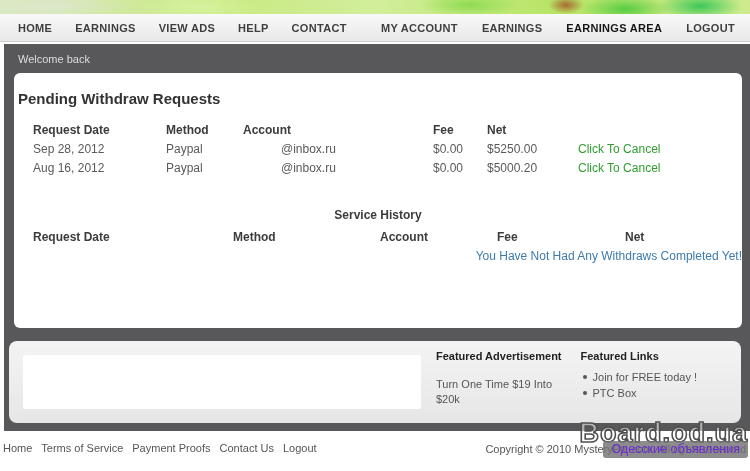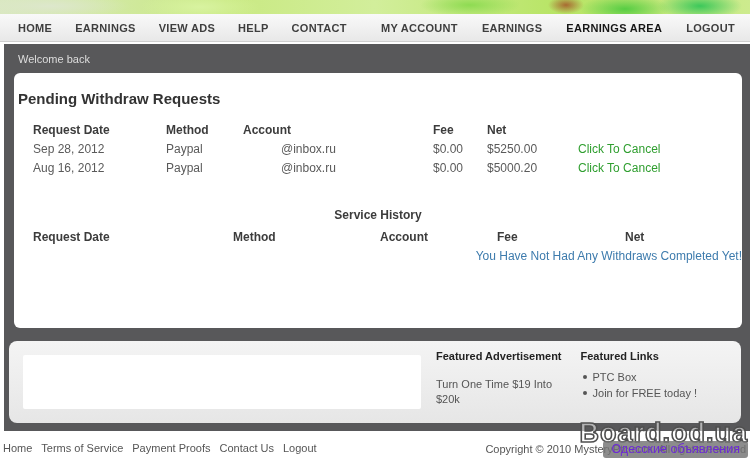--- a/index.html
+++ b/index.html
@@ -246,22 +246,22 @@
 
   <div class="featured-panel">
     <div class="ad-banner"></div>
     <div class="featured-col">
       <div class="col-title">Featured Advertisement</div>
       <div class="ad-text">Turn One Time $19 Into $20k</div>
     </div>
     <div class="featured-col links">
       <div class="col-title">Featured Links</div>
       <ul class="link-list">
+        <li>Join for FREE today !</li>
         <li>PTC Box</li>
-        <li>Join for FREE today !</li>
       </ul>
     </div>
   </div>
 </div>
 
 <div class="bottom-footer">
   <div class="footer-links">
     <span class="footer-link">Home</span>
     <span class="footer-link">Terms of Service</span>
     <span class="footer-link">Payment Proofs</span>

